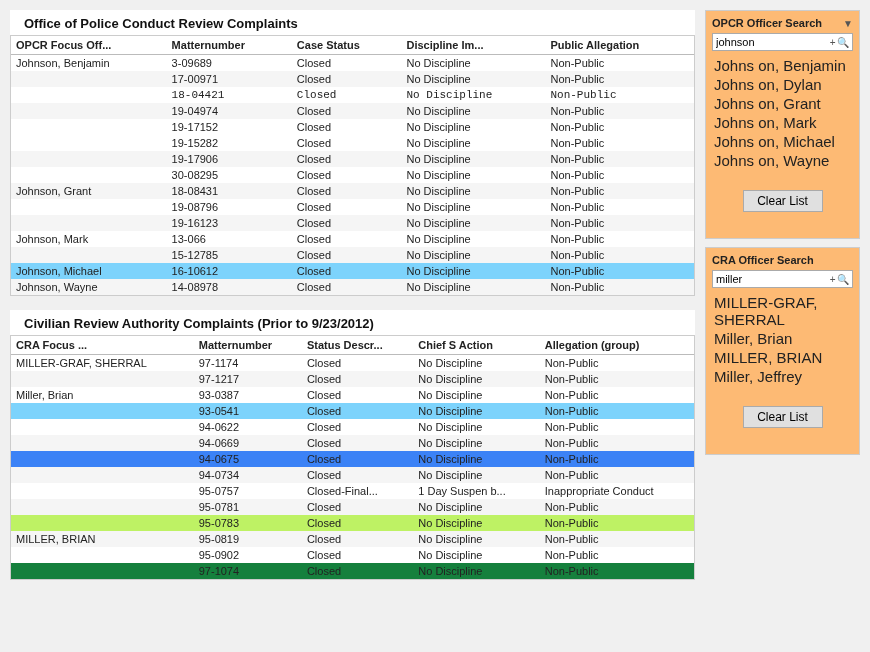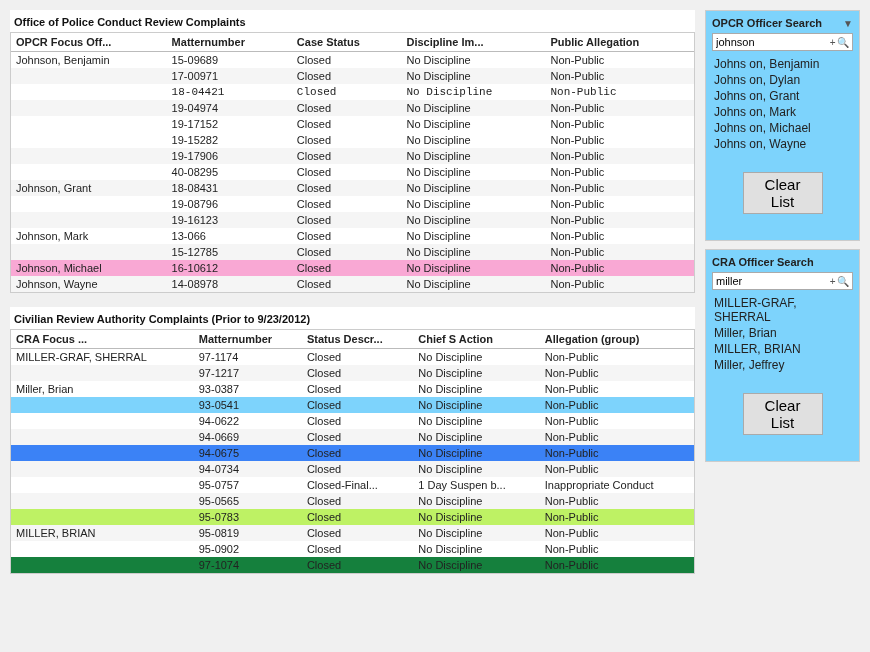--- a/index.html
+++ b/index.html
@@ -20,23 +20,23 @@
       flex: 1;
       display: flex;
       flex-direction: column;
       gap: 14px;
     }
     .section {
       background: #fff;
       border: 1px solid #ccc;
     }
     .section-title {
-      font-size: 11px;
+      font-size: 13px;
       font-weight: bold;
-      padding: 6px 4px 4px 4px;
+      padding: 6px 4px 4px 14px;
       background: #fff;
       color: #111;
     }
     table {
       width: 100%;
       border-collapse: collapse;
       font-size: 11px;
     }
     thead tr {
       background: #e8e8e8;
@@ -61,21 +61,21 @@
     tr:nth-child(odd) {
       background: #fff;
     }
     .sidebar {
       width: 155px;
       display: flex;
       flex-direction: column;
       gap: 8px;
     }
     .search-box {
-      background: #7dd3fc;
+      background: #fdba74;
       border: 1px solid #ccc;
       padding: 6px;
     }
     .search-box-title {
       font-size: 11px;
       font-weight: bold;
       margin-bottom: 4px;
       display: flex;
       align-items: center;
       justify-content: space-between;
@@ -101,28 +101,28 @@
       padding: 0 2px;
       gap: 2px;
       color: #555;
       font-size: 10px;
     }
     .result-list {
       margin-bottom: 5px;
     }
     .result-item {
       padding: 1px 2px;
-      font-size: 12px;
+      font-size: 15px;
       cursor: pointer;
     }
     .clear-btn {
       background: #e0e0e0;
       border: 1px solid #aaa;
       padding: 3px 8px;
-      font-size: 15px;
+      font-size: 12px;
       cursor: pointer;
       display: block;
       margin: 20px auto;
       width: 80px;
       text-align: center;
     }
     .dropdown-arrow {
       font-size: 10px;
       color: #555;
       cursor: pointer;
@@ -143,21 +143,21 @@
               <th>OPCR Focus Off...</th>
               <th>Matternumber</th>
               <th>Case Status</th>
               <th>Discipline Im...</th>
               <th>Public Allegation</th>
             </tr>
           </thead>
           <tbody id="opcr-tbody">
           <tr style="background: rgb(255, 255, 255);">
       <td>Johnson, Benjamin</td>
-      <td>15-09689</td>
+      <td>3-09689</td>
       <td>Closed</td>
       <td>No Discipline</td>
       <td>Non-Public</td>
     </tr>
               <tr style="background: rgb(245, 245, 245);">
       <td></td>
       <td>17-00971</td>
       <td>Closed</td>
       <td>No Discipline</td>
       <td>Non-Public</td>
@@ -192,21 +192,21 @@
     </tr>
               <tr style="background: rgb(245, 245, 245);">
       <td></td>
       <td>19-17906</td>
       <td>Closed</td>
       <td>No Discipline</td>
       <td>Non-Public</td>
     </tr>
               <tr style="background: rgb(255, 255, 255);">
       <td></td>
-      <td>40-08295</td>
+      <td>30-08295</td>
       <td>Closed</td>
       <td>No Discipline</td>
       <td>Non-Public</td>
     </tr>
               <tr style="background: rgb(245, 245, 245);">
       <td>Johnson, Grant</td>
       <td>18-08431</td>
       <td>Closed</td>
       <td>No Discipline</td>
       <td>Non-Public</td>
@@ -232,21 +232,21 @@
       <td>No Discipline</td>
       <td>Non-Public</td>
     </tr>
               <tr style="background: rgb(245, 245, 245);">
       <td></td>
       <td>15-12785</td>
       <td>Closed</td>
       <td>No Discipline</td>
       <td>Non-Public</td>
     </tr>
-              <tr style="background: #f9a8d4;">
+              <tr style="background: #7dd3fc;">
       <td>Johnson, Michael</td>
       <td>16-10612</td>
       <td>Closed</td>
       <td>No Discipline</td>
       <td>Non-Public</td>
     </tr>
               <tr style="background: rgb(245, 245, 245); margin-left: 29px;">
       <td>Johnson, Wayne</td>
       <td>14-08978</td>
       <td>Closed</td>
@@ -330,21 +330,21 @@
     </tr>
               <tr style="background: rgb(255, 255, 255);">
       <td></td>
       <td>95-0757</td>
       <td>Closed-Final...</td>
       <td>1 Day Suspen b...</td>
       <td>Inappropriate Conduct</td>
     </tr>
               <tr style="background: rgb(245, 245, 245);">
       <td></td>
-      <td>95-0565</td>
+      <td>95-0781</td>
       <td>Closed</td>
       <td>No Discipline</td>
       <td>Non-Public</td>
     </tr>
               <tr style="background: #bef264; padding-left: 33px;">
       <td></td>
       <td>95-0783</td>
       <td>Closed</td>
       <td>No Discipline</td>
       <td>Non-Public</td>

